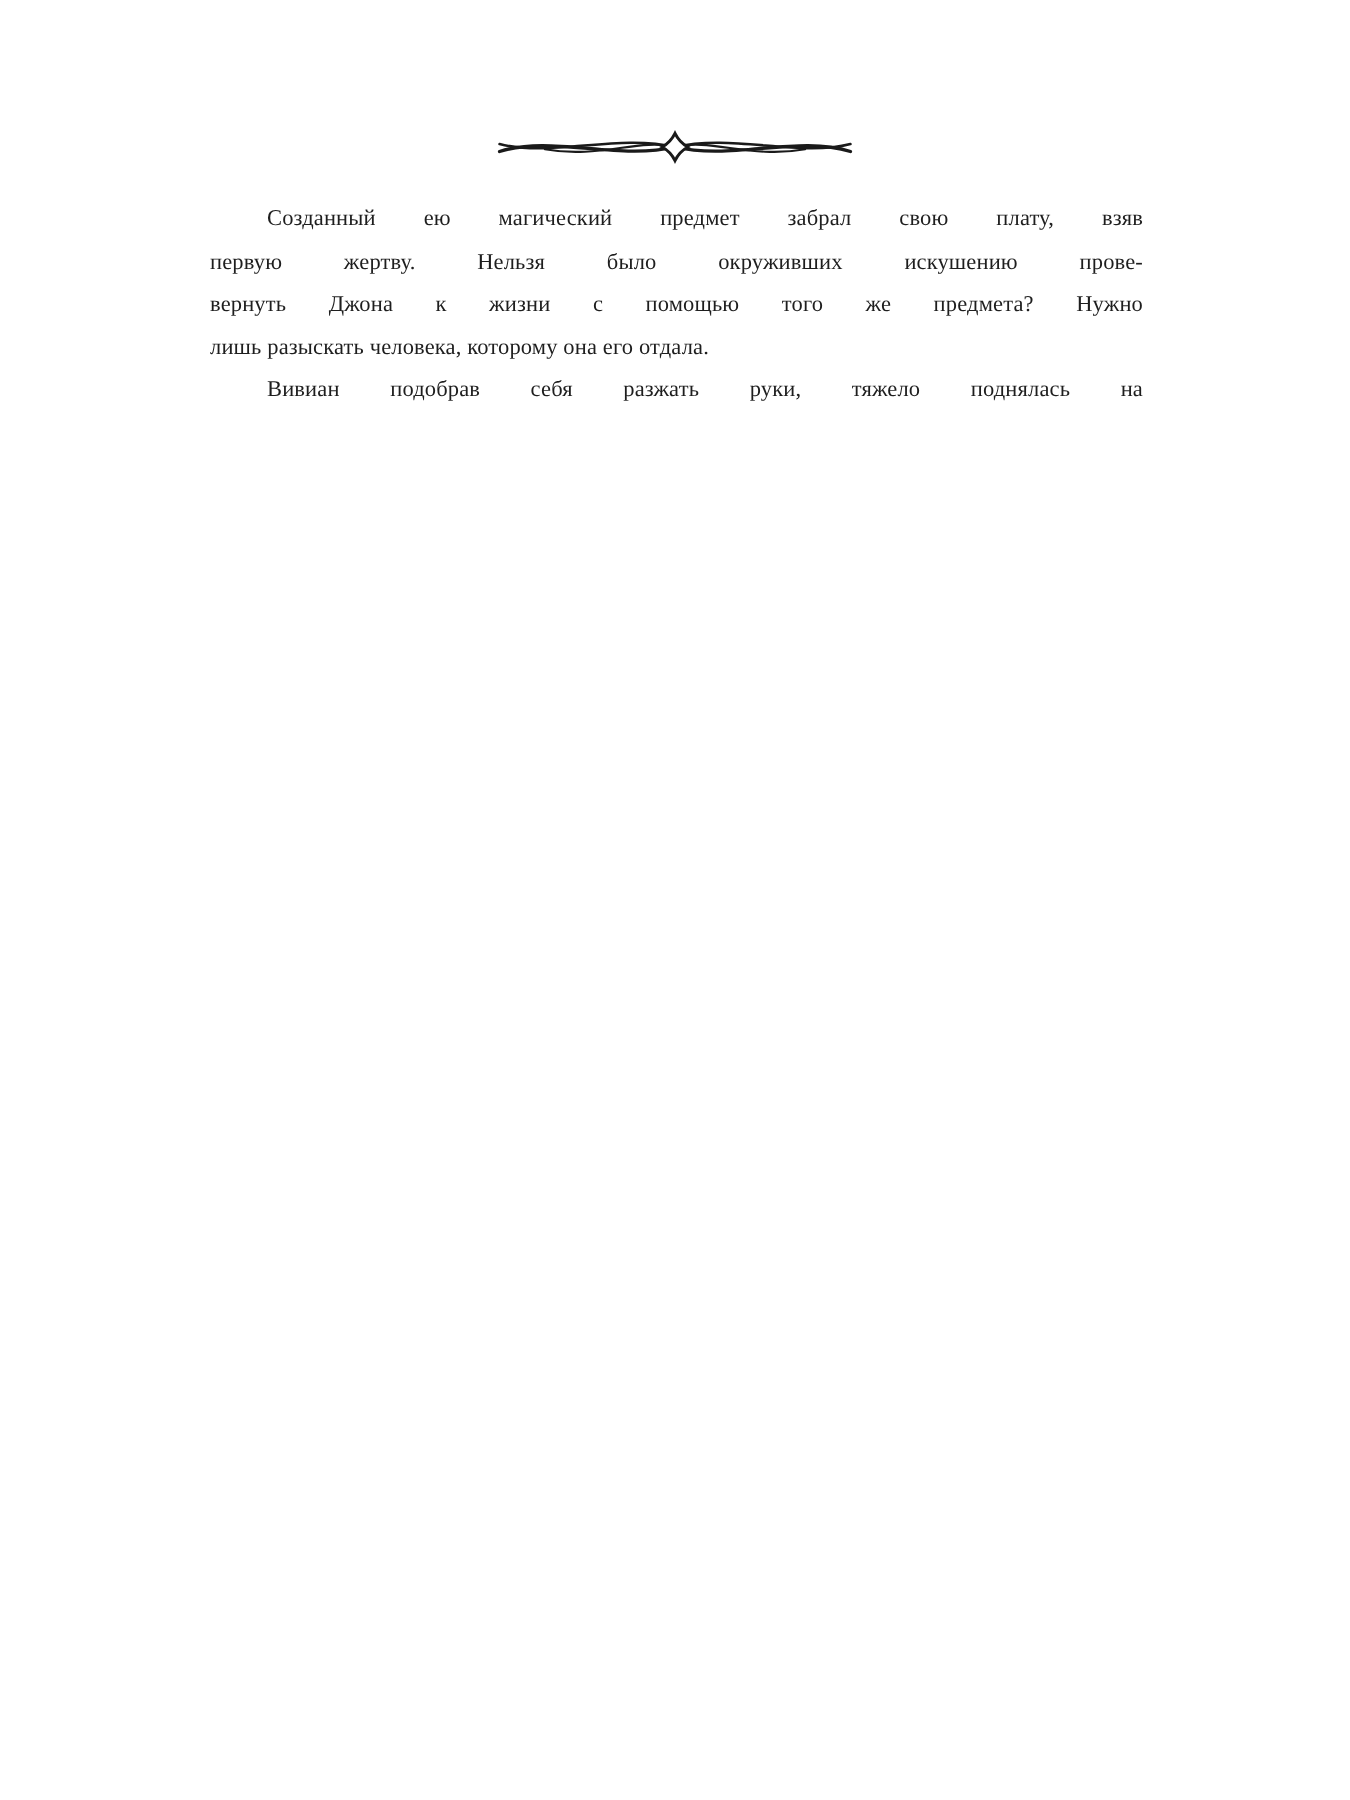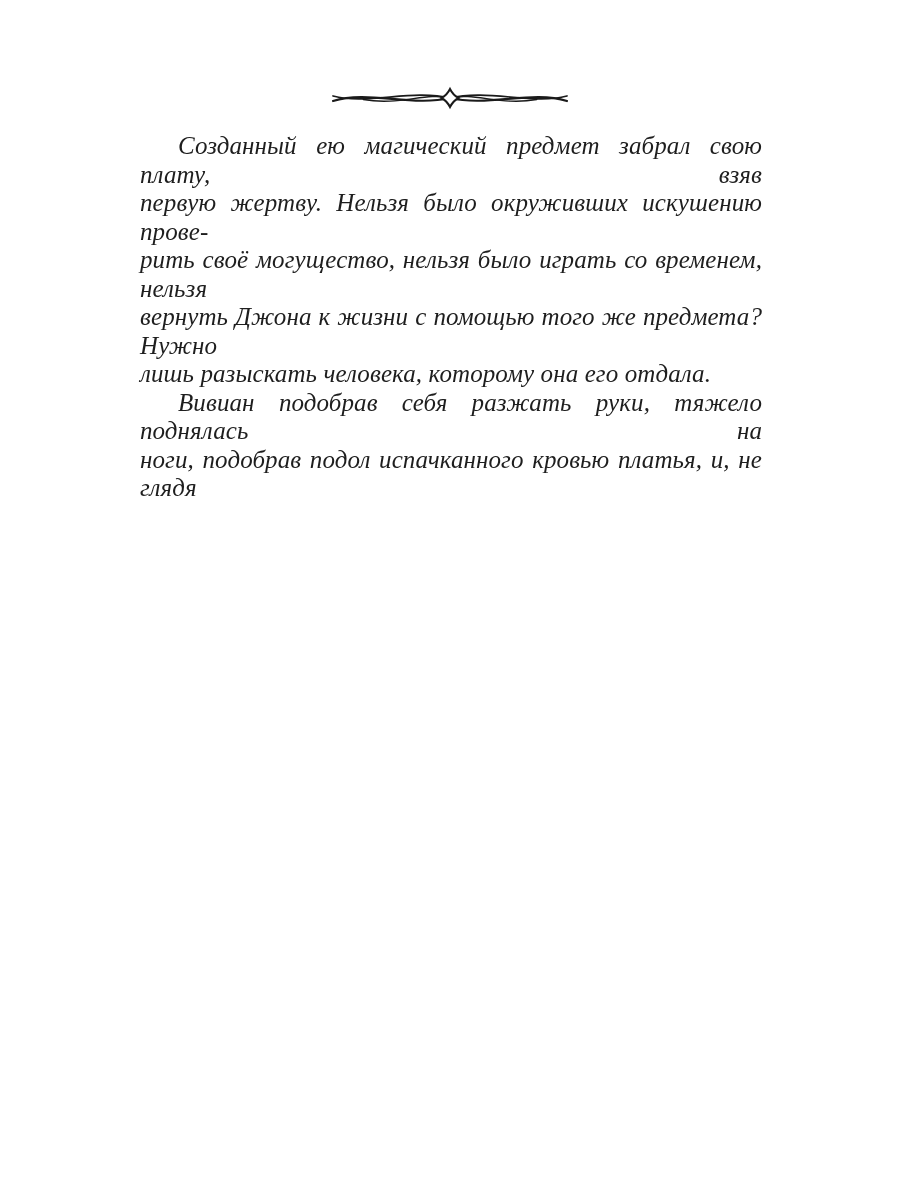--- a/index.html
+++ b/index.html
@@ -22,25 +22,24 @@
     transform: translateX(-50%);
     width: 242px;
     height: 26px;
   }
   .ornament svg { display: block; width: 100%; height: 100%; }
   .text-block {
     position: absolute;
     left: 140px;
     top: 132px;
     width: 622px;
-    font-size: 25px;
+    font-size: 15px;
     line-height: 28.5px;
     color: #1e1e1e;
     letter-spacing: 0.1px;
-    font-style: italic;
   }
   .line {
     text-align: justify;
     text-align-last: justify;
     text-justify: inter-word;
     white-space: normal;
   }
   .line.indent { text-indent: 38px; }
   .line.last {
     text-align: left;
@@ -59,20 +58,18 @@
         <path d="M4,10 C38,19 82,3 120,12 C158,3 202,19 236,10" stroke-width="1.7"></path>
         <path d="M34,13.5 C70,20 96,6 120,12 C144,6 170,20 206,13.5" stroke-width="1.4"></path>
       </g>
       <path d="M120,3 Q123,9 128.5,12 Q123,15 120,21 Q117,15 111.5,12 Q117,9 120,3 Z" fill="#ffffff" stroke="#1a1a1a" stroke-width="2"></path>
     </svg>
   </div>
 
   <div class="text-block" id="text-block" style="color: rgb(30, 30, 30);">
       <div class="line indent">Созданный ею магический предмет забрал свою плату, взяв</div>
       <div class="line">первую жертву. Нельзя было окруживших искушению прове-</div>
-      <div class="line">рить своё могущество, нельзя было играть со временем, нельзя</div>
       <div class="line">вернуть Джона к жизни с помощью того же предмета? Нужно</div>
       <div class="line last">лишь разыскать человека, которому она его отдала.</div>
       <div class="line indent">Вивиан подобрав себя разжать руки, тяжело поднялась на</div>
-      <div class="line">ноги, подобрав подол испачканного кровью платья, и, не глядя</div>
     </div>
 
 </div>
 
 </body></html>

